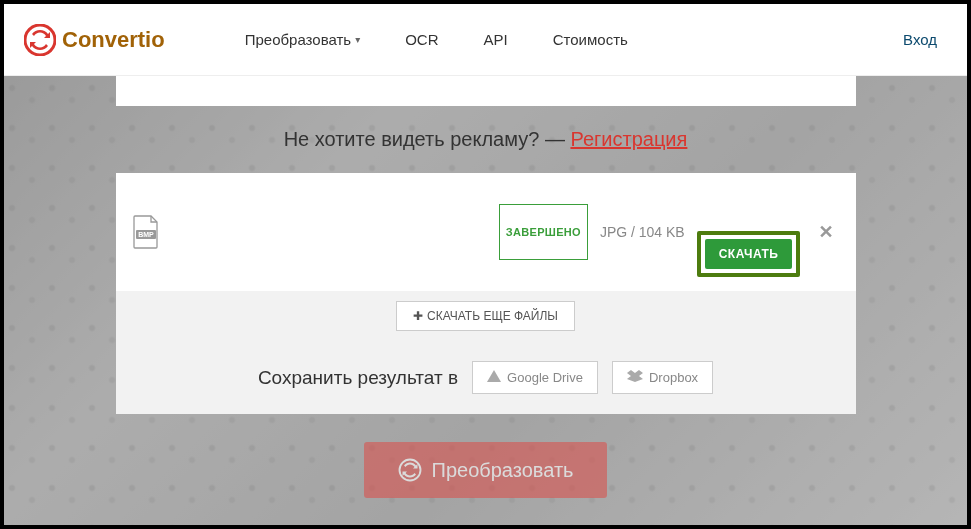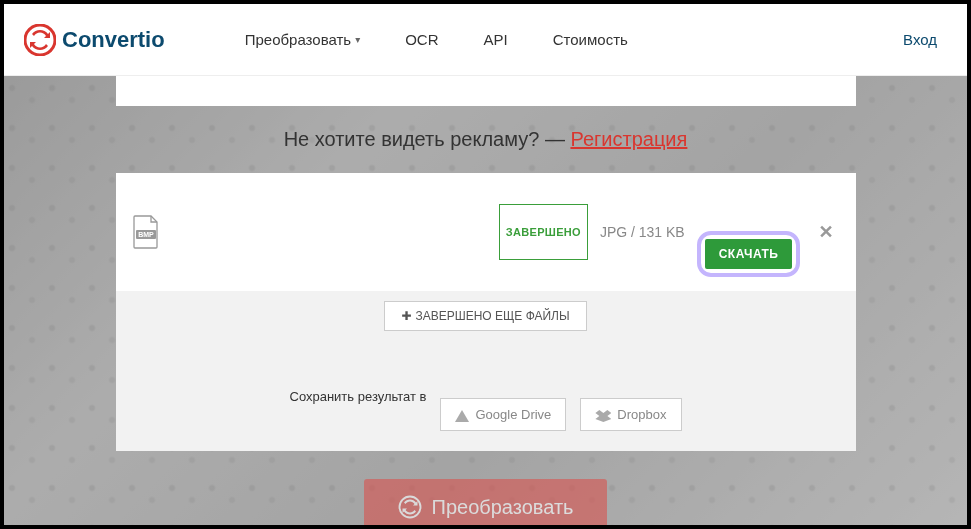--- a/index.html
+++ b/index.html
@@ -1,21 +1,21 @@
 <!DOCTYPE html>
 <html><head>
 <meta charset="utf-8">
 <style>
 * { margin: 0; padding: 0; box-sizing: border-box; }
 body { font-family: Arial, Helvetica, sans-serif; background: #000; width: 971px; height: 529px; overflow: hidden; }
 .frame { position: absolute; left: 4px; top: 4px; width: 963px; height: 521px; background: #fff; }
 .header { height: 72px; background: #fff; display: flex; align-items: center; padding: 0 20px; border-bottom: 1px solid #eee; }
 .logo { display: flex; align-items: center; gap: 6px; margin-right: 80px; }
 .logo-icon { width: 32px; height: 32px; }
-.logo-text { font-size: 22px; font-weight: 700; color: #0c4a6e; }
+.logo-text { font-size: 22px; font-weight: 700; color: #a16207; }
 .nav { display: flex; gap: 45px; align-items: center; }
 .nav-item { color: #333; font-size: 15px; cursor: pointer; display: flex; align-items: center; gap: 4px; }
 .chev { font-size: 10px; color: #666; }
 .login { margin-left: auto; color: #0c4a6e; font-size: 15px; cursor: pointer; margin-right: 10px; }
 
 .content { position: relative; height: 449px; overflow: hidden; }
 .bg { position: absolute; inset: 0; background: linear-gradient(135deg, #4a4a4a 0%, #6a6a6a 30%, #5a5a5a 60%, #7a7a7a 100%); opacity: 0.55; }
 .bg::before { content:""; position:absolute; inset:0; background: radial-gradient(circle at 20% 30%, rgba(0,0,0,0.2) 2px, transparent 4px), radial-gradient(circle at 70% 60%, rgba(0,0,0,0.15) 2px, transparent 4px); background-size: 40px 40px; }
 
 .panel { position: relative; width: 740px; margin: 0 auto; }
@@ -24,30 +24,30 @@
 .noad { text-align: center; padding: 22px 0; color: #333; font-size: 20px; position: relative; }
 .noad a { color: #d9362f; text-decoration: underline; }
 
 .file-panel { background: #fff; }
 .file-row { display: flex; align-items: center; padding: 14px 16px; gap: 12px; }
 .file-icon { width: 28px; height: 34px; }
 .file-name { font-size: 15px; color: #222; flex-shrink: 0; }
 .spacer { flex: 1; }
 .status-badge { border: 1px solid #3a9e3a; color: #3a9e3a; font-size: 11px; font-weight: 600; padding: 21px 6px; letter-spacing: 0.3px; }
 .file-meta { color: #888; font-size: 14px; }
-.download-wrap { border: 4px solid #c4b5fd; border-radius: 14px; padding: 4px; margin-top: 44px; }
+.download-wrap { border: 4px solid #4d7c0f; border-radius: 2px; padding: 4px; margin-top: 44px; }
 .download-btn { background: #2e9a3a; color: #fff; border: none; padding: 8px 14px; font-size: 12px; font-weight: 600; letter-spacing: 0.5px; cursor: pointer; border-radius: 2px; }
 .close-btn { color: #999; font-size: 18px; font-weight: 700; cursor: pointer; padding: 0 6px; }
 
 .add-row { background: #f2f2f2; text-align: center; padding: 10px; }
 .add-btn { background: #fff; border: 1px solid #ccc; padding: 7px 16px; font-size: 12px; color: #555; cursor: pointer; display: inline-flex; align-items: center; gap: 4px; }
 
 .save-row { background: #f2f2f2; display: flex; align-items: center; justify-content: center; gap: 14px; padding: 20px; }
-.save-label { color: #333; font-size: 13px; }
-.cloud-btn { background: #fff; border: 1px solid #ccc; padding: 8px 14px; font-size: 13px; color: #888; cursor: pointer; display: inline-flex; align-items: flex-end; gap: 6px; margin-top: 37px; }
+.save-label { color: #333; font-size: 19px; }
+.cloud-btn { background: #fff; border: 1px solid #ccc; padding: 8px 14px; font-size: 13px; color: #888; cursor: pointer; display: inline-flex; align-items: flex-start; gap: 6px; }
 .gd-icon { width:0; height:0; border-left:7px solid transparent; border-right:7px solid transparent; border-bottom:12px solid #aaa; }
 .db-icon { width:16px; height:12px; background:#aaa; clip-path: polygon(25% 0, 50% 25%, 75% 0, 100% 25%, 75% 50%, 100% 75%, 50% 100%, 0 75%, 25% 50%, 0 25%); }
 
 .convert-wrap { text-align: center; padding: 28px 0; position: relative; }
 .convert-btn { background: #d9534f; color: #fff; border: none; padding: 16px 34px; font-size: 20px; cursor: pointer; border-radius: 3px; opacity: 0.6; display: inline-flex; align-items: center; gap: 10px; }
 .convert-icon { width: 24px; height: 24px; }
 </style>
 </head>
 <body>
 
@@ -86,31 +86,31 @@
       <div class="file-panel">
         <div class="file-row">
           <svg class="file-icon" viewBox="0 0 28 34">
             <path d="M3 1 h16 l6 6 v25 a1 1 0 0 1 -1 1 h-21 a1 1 0 0 1 -1 -1 v-30 a1 1 0 0 1 1 -1z" fill="#fff" stroke="#999" stroke-width="1.3"></path>
             <path d="M19 1 v6 h6" fill="none" stroke="#999" stroke-width="1.3"></path>
             <rect x="4" y="15" width="20" height="9" rx="1" fill="#999"></rect>
             <text x="14" y="22" text-anchor="middle" font-size="7" fill="#fff" font-weight="700">BMP</text>
           </svg>
           <div class="spacer"></div>
           <span class="status-badge">ЗАВЕРШЕНО</span>
-          <span class="file-meta">JPG / 131 KB</span>
+          <span class="file-meta">JPG / 104 KB</span>
           <span class="download-wrap">
             <button class="download-btn">СКАЧАТЬ</button>
           </span>
           <span class="close-btn">✕</span>
         </div>
 
         <div class="add-row">
           <button class="add-btn">
             <span>✚</span>
-            <span>ЗАВЕРШЕНО ЕЩЕ ФАЙЛЫ</span>
+            <span>СКАЧАТЬ ЕЩЕ ФАЙЛЫ</span>
           </button>
         </div>
 
         <div class="save-row">
           <span class="save-label">Сохранить результат в</span>
           <button class="cloud-btn">
             <span class="gd-icon"></span>
             <span>Google Drive</span>
           </button>
           <button class="cloud-btn">

